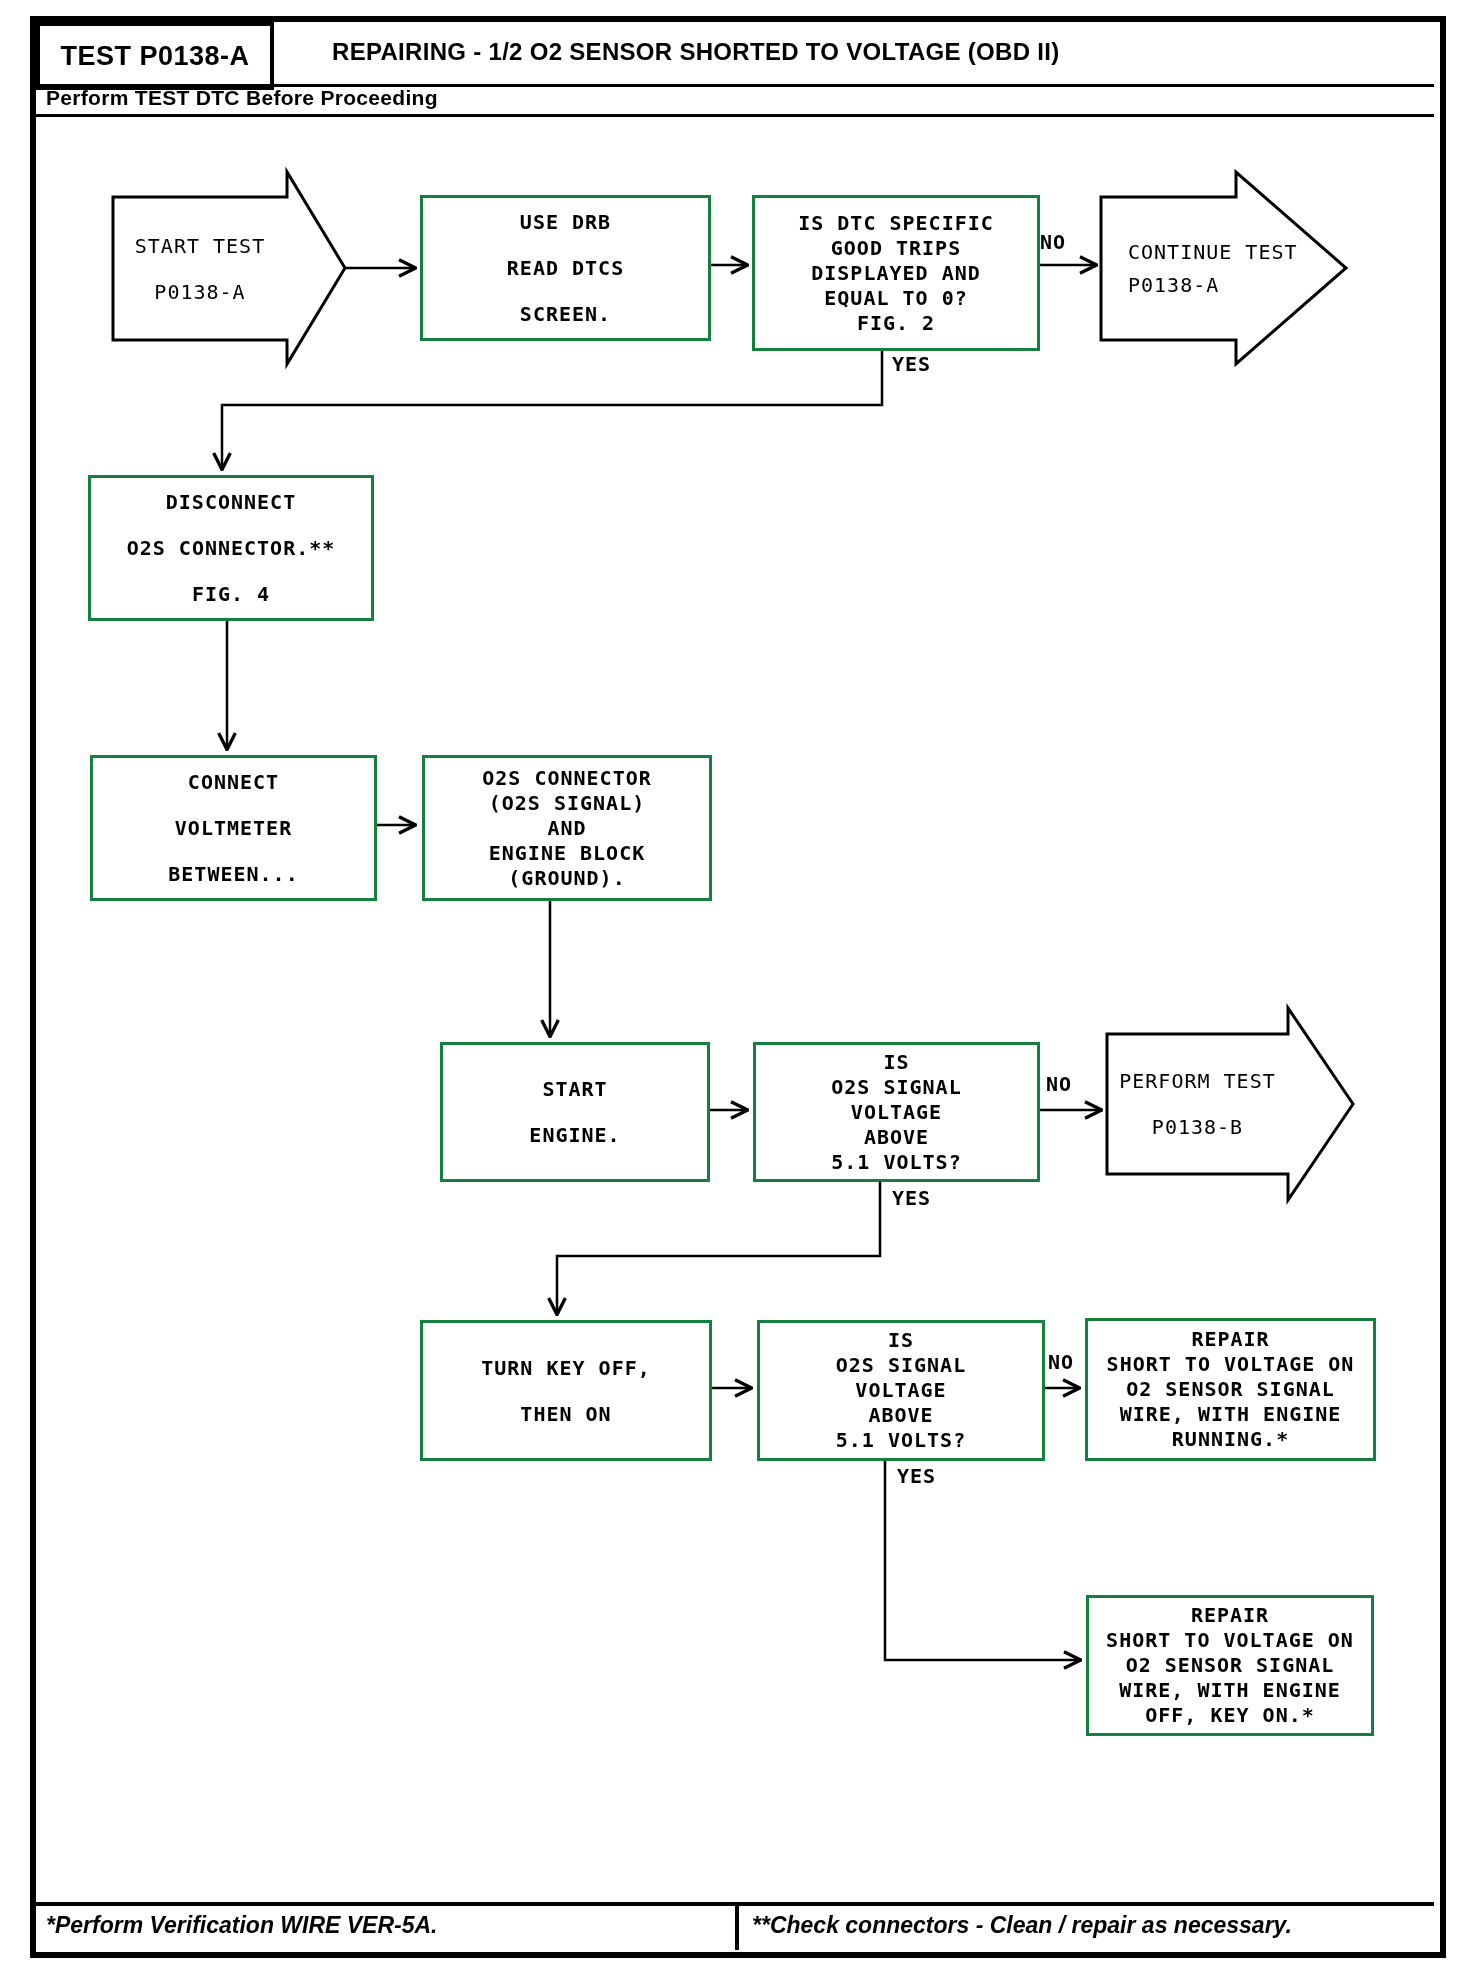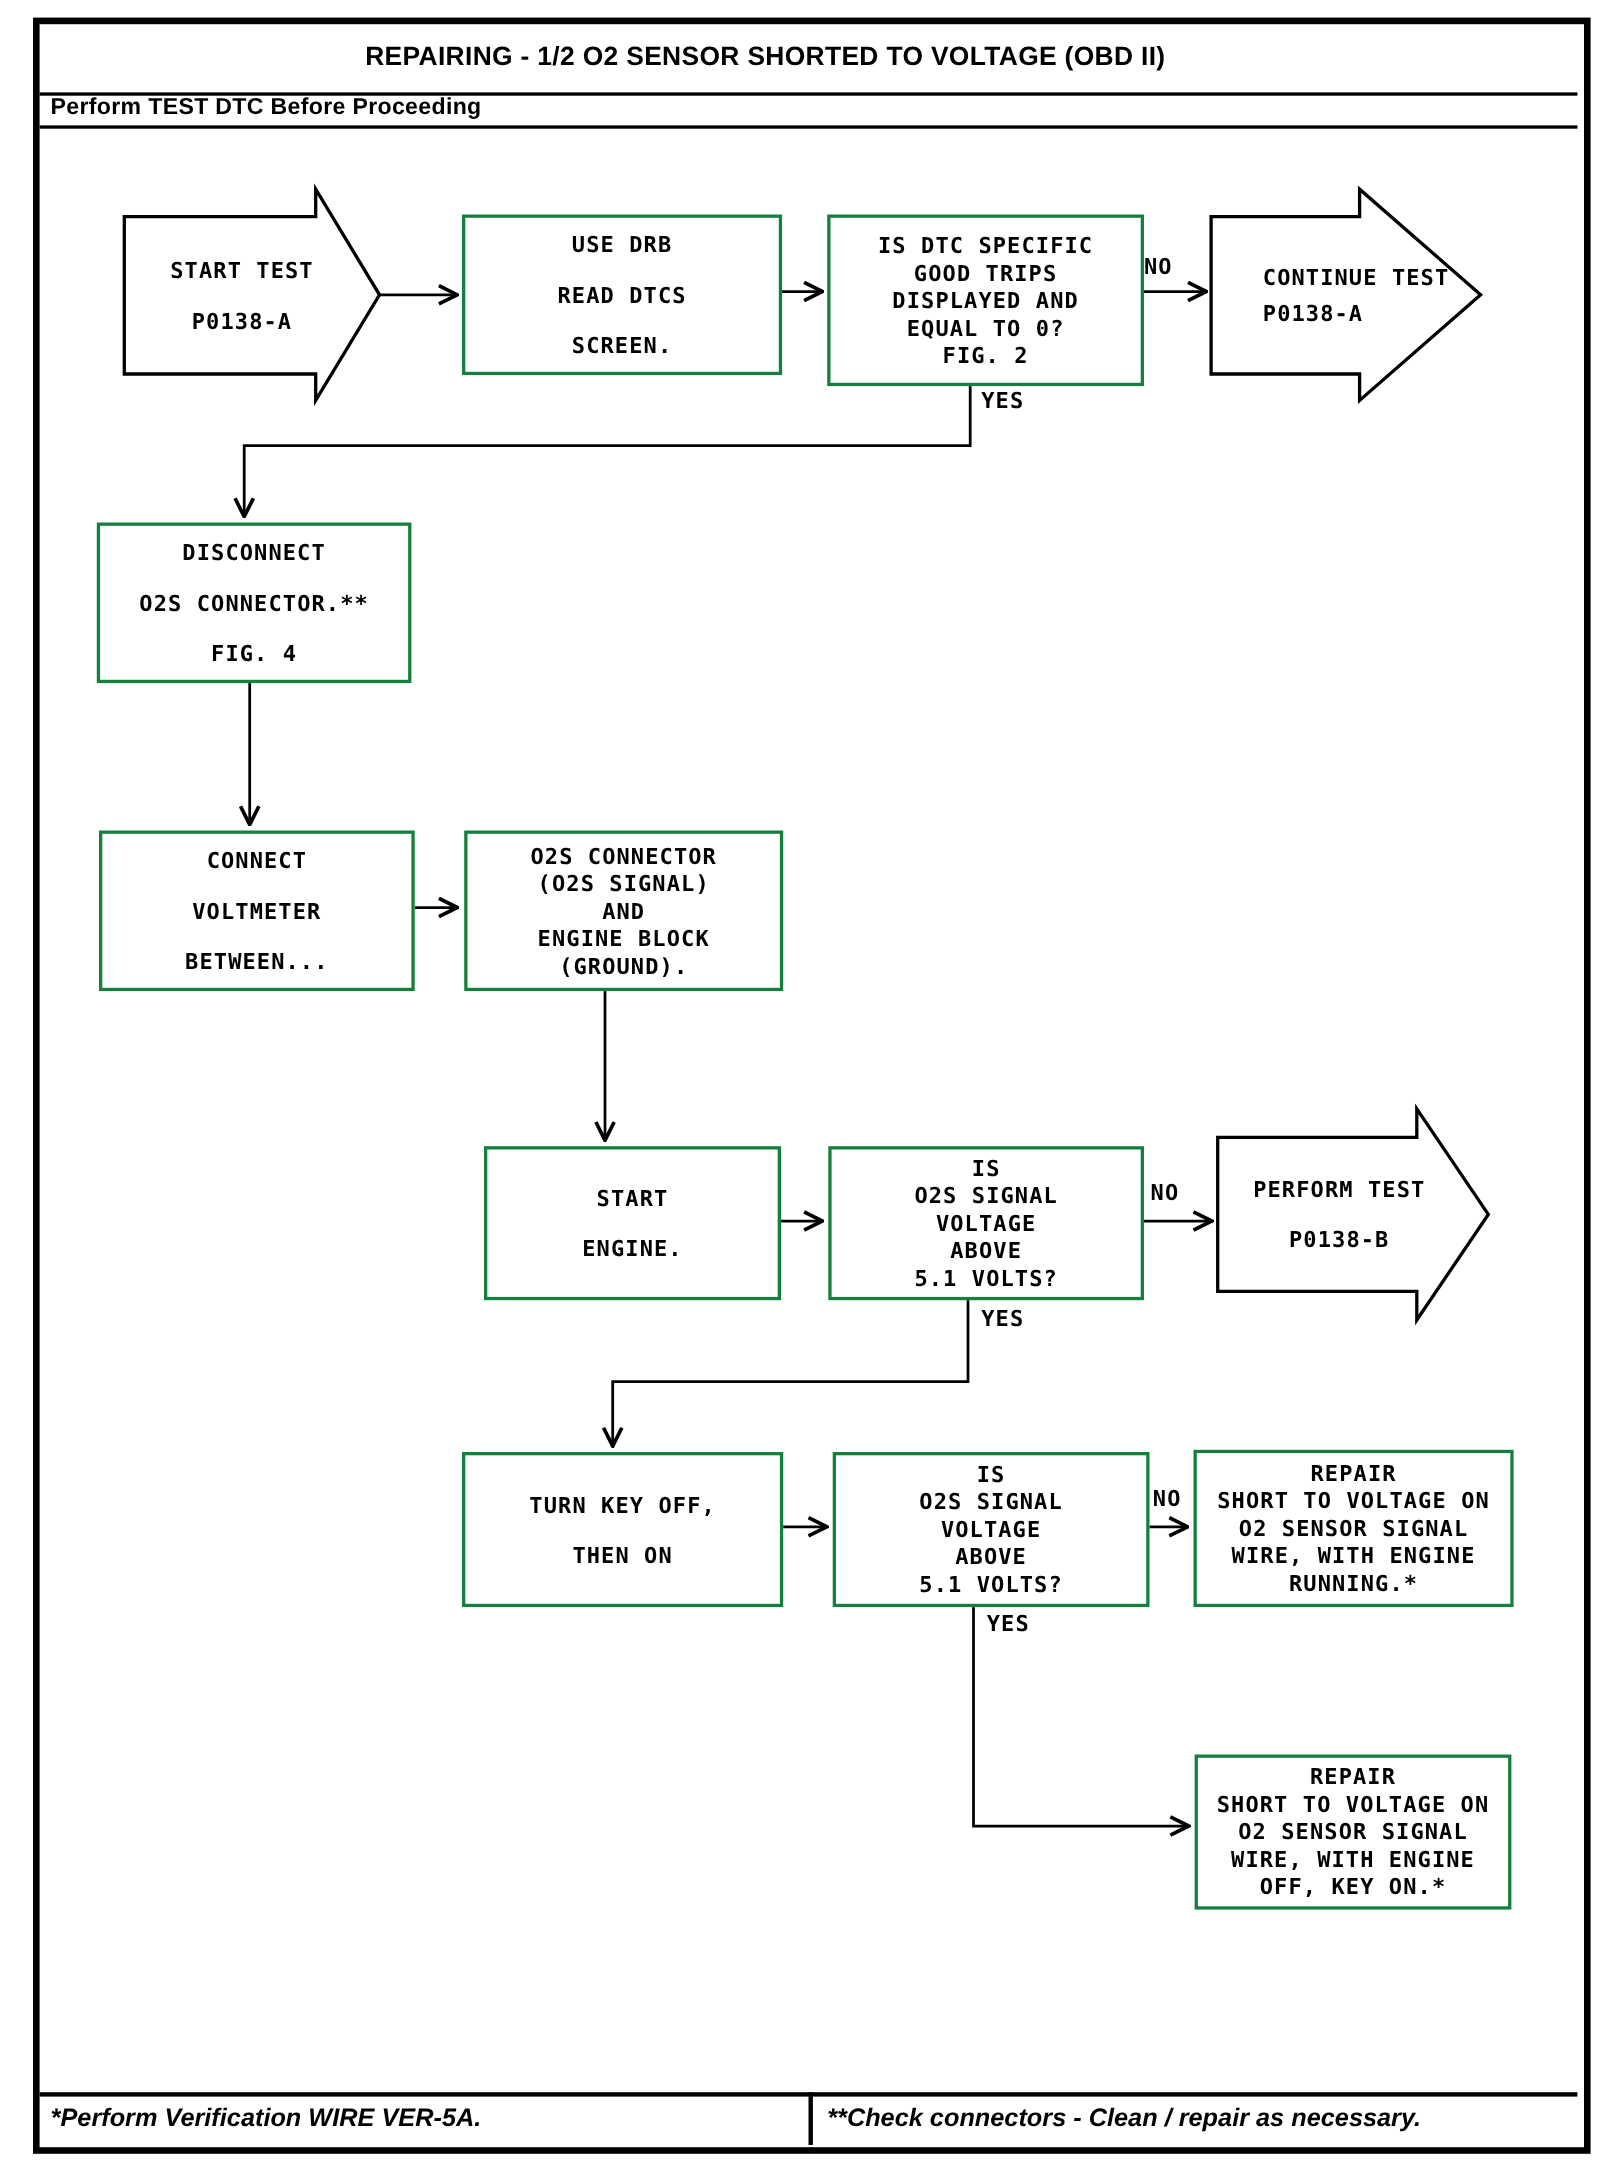--- a/index.html
+++ b/index.html
@@ -43,41 +43,42 @@
     display:flex;align-items:center;justify-content:center;
     text-align:center;white-space:pre-line;
     font-weight:bold;font-size:20px;letter-spacing:1px;
   }
   .tight{line-height:1.25;}
   .loose{line-height:2.3;}
   .ptext{
     position:absolute;background:transparent;border:none;
     display:flex;align-items:center;justify-content:center;
     text-align:center;white-space:pre-line;
-    font-weight:bold;font-size:20px;letter-spacing:1px;padding-left:20px;
+    font-weight:normal;font-size:20px;letter-spacing:1px;
   }
   .ptext.leftalign{justify-content:flex-start;text-align:left;line-height:1.65;}
   .elabel{
     position:absolute;font-weight:bold;font-size:20px;letter-spacing:1px;
     white-space:nowrap;
   }
   .footer-text{
     position:absolute;top:1912px;
     font-family:"Liberation Sans", sans-serif;
     font-weight:bold;font-style:italic;font-size:23px;
     white-space:nowrap;
   }
 </style>
 </head>
 <body>
 
 <div class="page">
 
   <div class="page-border"></div>
 
+  <div class="testid-box">TEST P0138-A</div>
   <div class="doc-title">REPAIRING - 1/2 O2 SENSOR SHORTED TO VOLTAGE (OBD II)</div>
   <div class="hline" style="left:36px;top:84px;width:1398px;height:3px"></div>
   <div class="doc-subtitle">Perform TEST DTC Before Proceeding</div>
   <div class="hline" style="left:36px;top:114px;width:1398px;height:3px"></div>
 
   <svg class="flow" width="1472" height="1980" viewBox="0 0 1472 1980">
     <defs>
       <marker id="arrow" viewBox="0 0 12 12" refX="10" refY="6" markerWidth="8" markerHeight="8" orient="auto-start-reverse">
         <path d="M1,1 L11,6 L1,11" fill="none" stroke="#000" stroke-width="2"></path>
       </marker>

